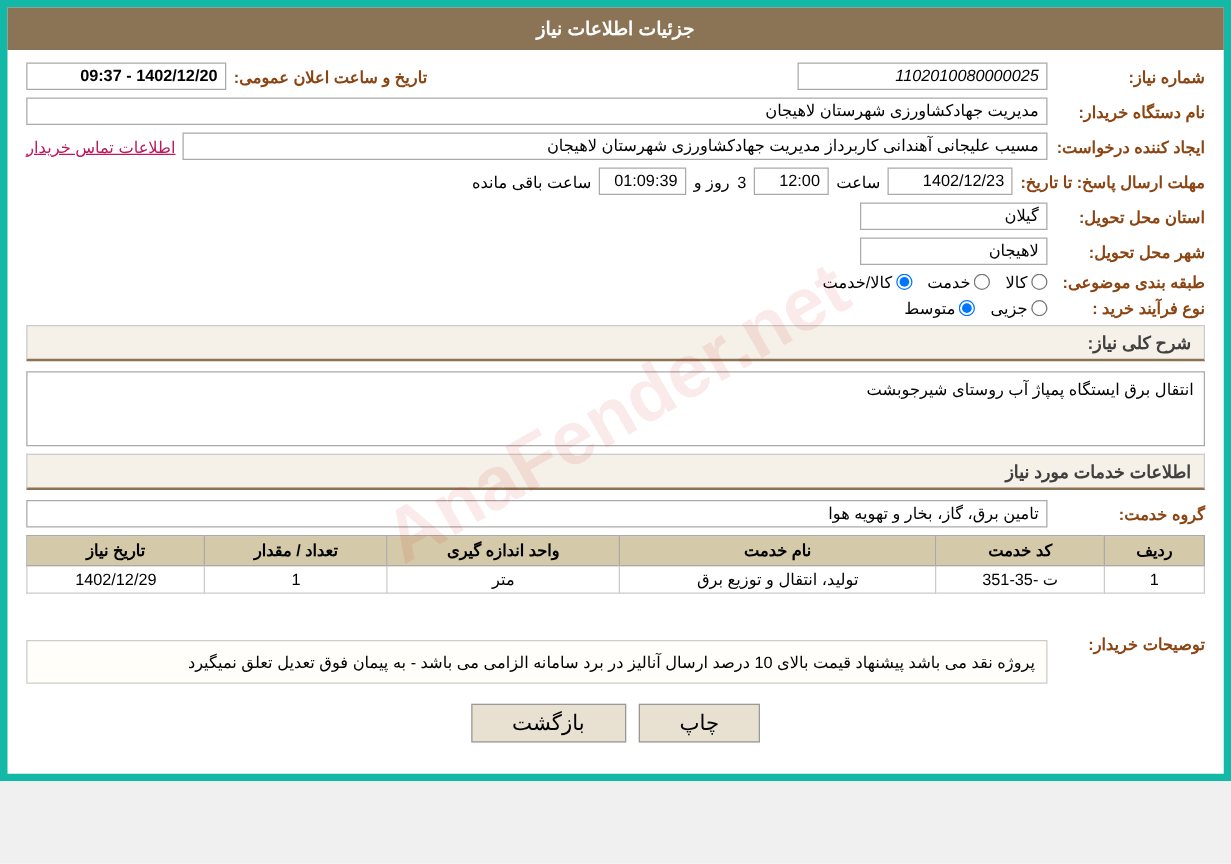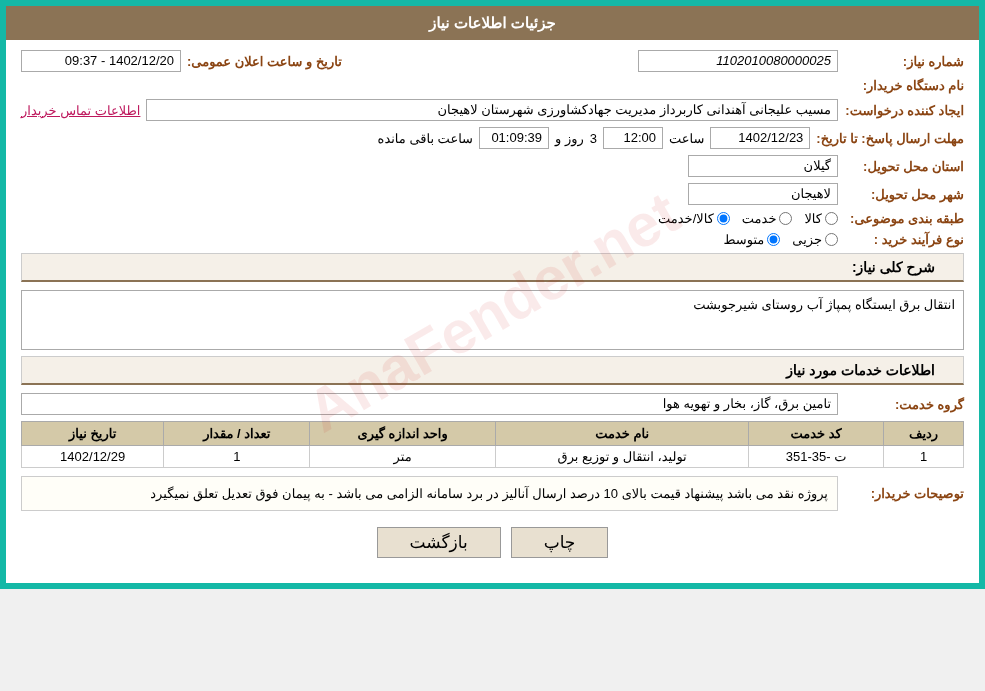--- a/index.html
+++ b/index.html
@@ -51,25 +51,25 @@
     }
     .link-blue {
       color: #be185d;
       text-decoration: underline;
       cursor: pointer;
     }
     .section-title {
       background: #f5f0e8;
       border: 1px solid #ccc;
       border-bottom: 2px solid #8b7355;
-      padding: 5px 28px;
+      padding: 5px 10px;
       font-weight: bold;
       font-size: 14px;
       margin-bottom: 8px;
-      color: #000000;
+      color: #404040;
     }
     .radio-group {
       display: flex;
       align-items: center;
       gap: 12px;
     }
     .radio-item {
       display: flex;
       align-items: center;
       gap: 3px;
@@ -157,25 +157,26 @@
   </div>
 
   <div class="content watermark-container">
     <div class="watermark">AnaFender.net</div>
 
     <div class="row">
       <span class="label">شماره نیاز:</span>
       <div class="value-box" style="min-width:200px;font-style:italic;">1102010080000025</div>
       <span style="flex:1;"></span>
       <span class="label">تاریخ و ساعت اعلان عمومی:</span>
-      <div class="value-box" style="min-width:160px;">1402/12/20 - 09:37</div>
+      <div class="value-box" style="min-width:160px;font-weight:bold;">1402/12/20 - 09:37</div>
     </div>
 
     <div class="row">
       <span class="label">نام دستگاه خریدار:</span>
+      <div class="value-box value-box-wide">مدیریت جهادکشاورزی شهرستان لاهیجان</div>
     </div>
 
     <div class="row">
       <span class="label">ایجاد کننده درخواست:</span>
       <div class="value-box value-box-wide">مسیب علیجانی آهندانی کاربرداز مدیریت جهادکشاورزی شهرستان لاهیجان</div>
       <span class="link-blue">اطلاعات تماس خریدار</span>
     </div>
 
     <div class="row">
       <span class="label">مهلت ارسال پاسخ: تا تاریخ:</span>
@@ -262,21 +263,21 @@
       <td>تولید، انتقال و توزیع برق</td>
       <td>متر</td>
       <td>1</td>
       <td>1402/12/29</td>
     </tr>
         </tbody>
     </table>
 
     <div class="row">
       <span class="label">توصیحات خریدار:</span>
-      <div class="tashkhis-section" style="flex:1;">
+      <div class="tashkhis-section" style="flex:1;margin-top:29px;">
         <div style="direction:rtl; padding:4px;">پروژه نقد می باشد پیشنهاد قیمت بالای 10 درصد ارسال آنالیز در برد سامانه الزامی می باشد - به پیمان فوق تعدیل تعلق نمیگیرد</div>
       </div>
     </div>
 
     <div class="footer-buttons">
       <button class="btn btn-print">چاپ</button>
       <button class="btn btn-back">بازگشت</button>
     </div>
 
   </div>

